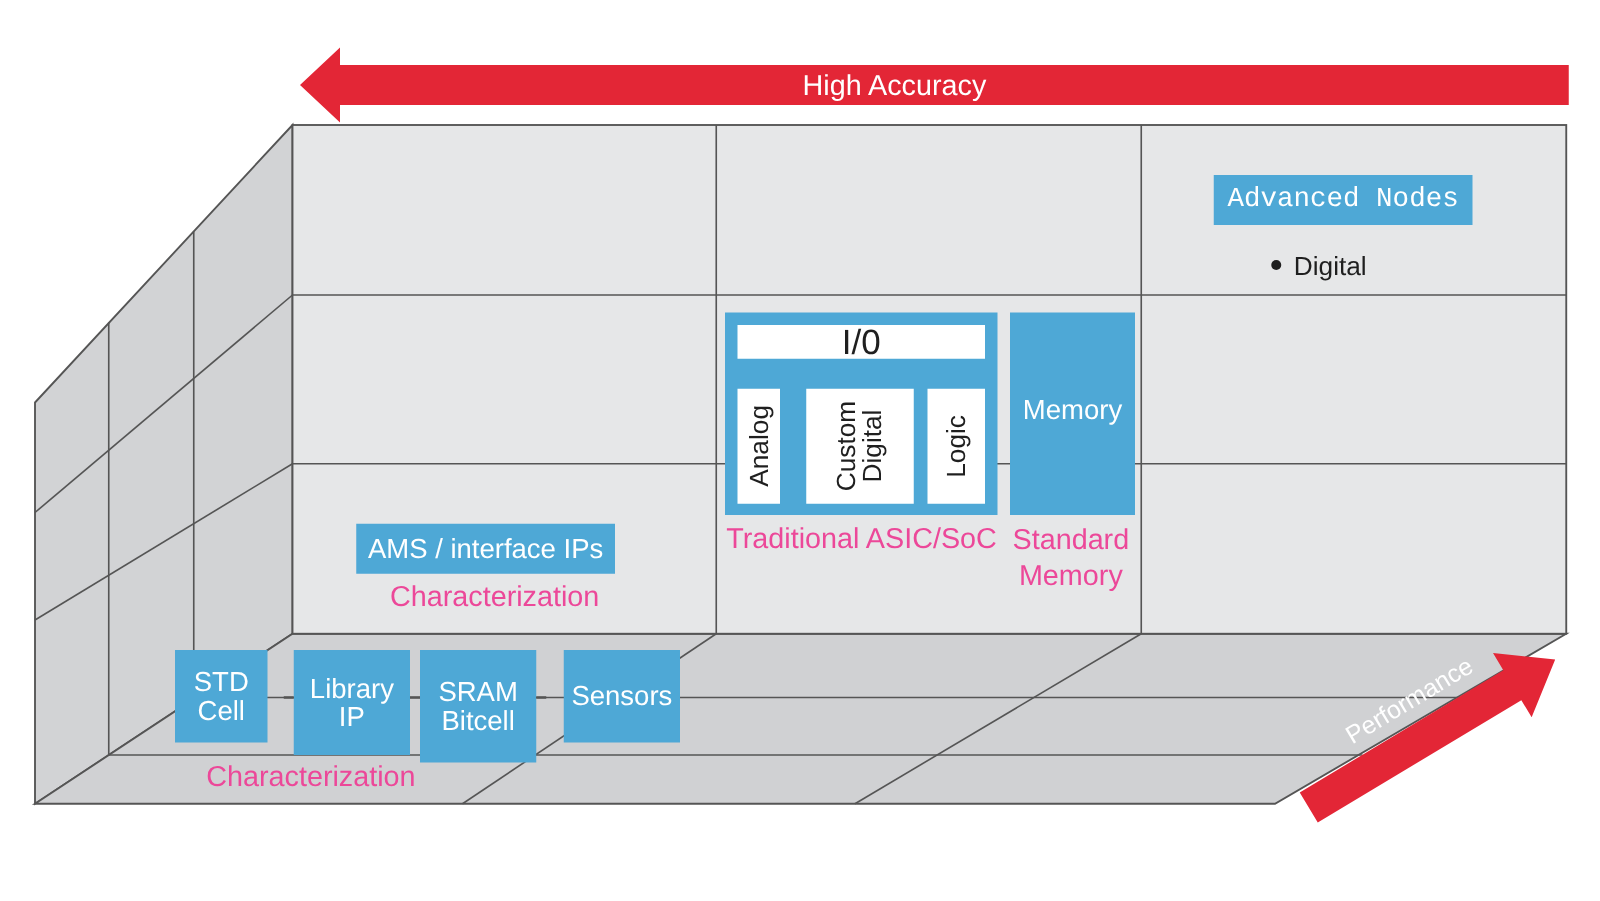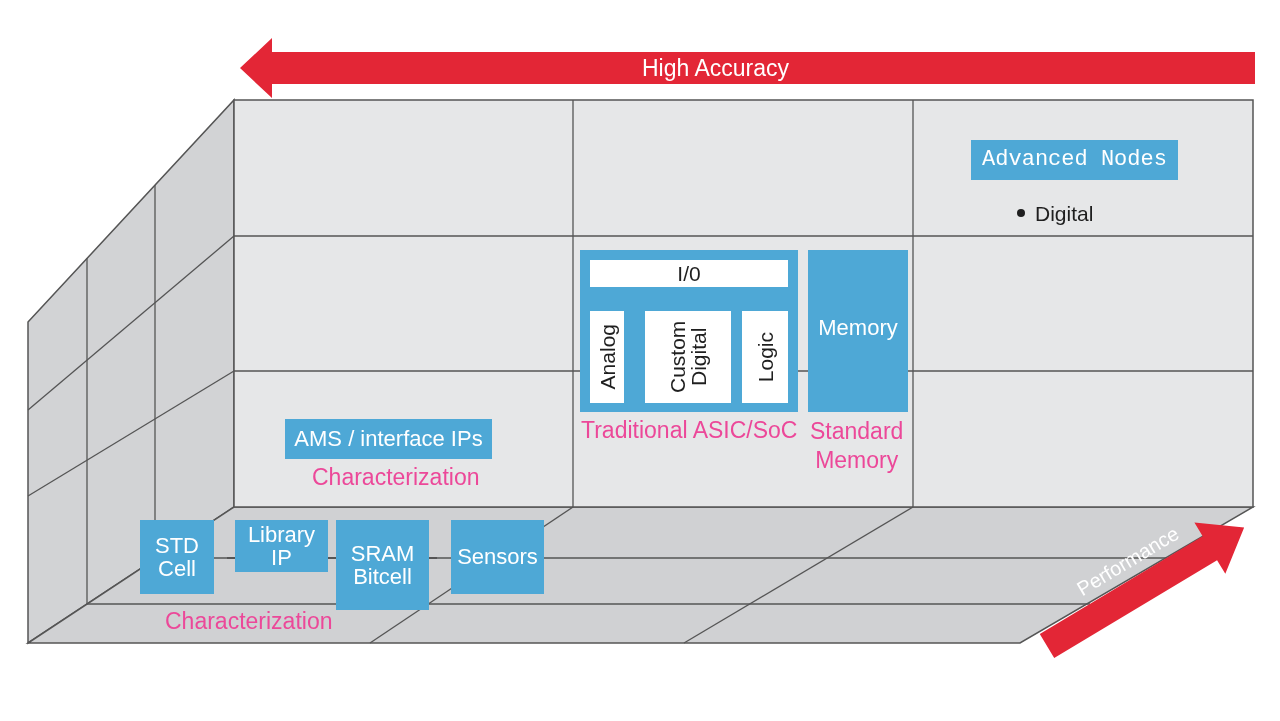--- a/index.html
+++ b/index.html
@@ -55,21 +55,21 @@
 
 <div class="arrow-text" style="left:642px; top:55px; font-size:23px;">High Accuracy</div>
 
 <div class="arrow-text" style="left:1073px; top:581px; font-size:20px; transform: rotate(-31deg); transform-origin: left top;">Performance</div>
 
 <div>
   <div class="blue" style="left:140px; top:520px; width:74px; height:74px; font-size:22px; flex-direction:column;">
     <span>STD</span>
     <span>Cell</span>
   </div>
-  <div class="blue" style="left:235px; top:520px; width:93px; height:52px; font-size:22px; flex-direction:column;">
+  <div class="blue" style="left:235px; top:520px; width:93px; height:84px; font-size:22px; flex-direction:column;">
     <span>Library</span>
     <span>IP</span>
   </div>
   <div class="blue" style="left:336px; top:520px; width:93px; height:90px; font-size:22px; flex-direction:column;">
     <span>SRAM</span>
     <span>Bitcell</span>
   </div>
   <div class="blue" style="left:451px; top:520px; width:93px; height:74px; font-size:22px;">
     <span>Sensors</span>
   </div>
@@ -77,21 +77,21 @@
   <div style="position:absolute;left:227px;top:557px;width:8px;height:1.5px;background:#555;"></div>
   <div style="position:absolute;left:328px;top:557px;width:8px;height:1.5px;background:#555;"></div>
   <div style="position:absolute;left:429px;top:557px;width:8px;height:1.5px;background:#555;"></div>
 </div>
 <div class="lbl" style="left:165px; top:608px; font-size:23px;">Characterization</div>
 
 <div class="blue" style="left:285px; top:419px; width:207px; height:40px; font-size:22px;">AMS / interface IPs</div>
 <div class="lbl" style="left:312px; top:464px; font-size:23px;">Characterization</div>
 
 <div style="position:absolute; left:580px; top:250px; width:218px; height:162px; background:#4ea8d6;">
-  <div class="white" style="left:10px; top:10px; width:198px; height:27px; font-size:21px;">I/0</div>
+  <div class="white" style="left:10px; top:10px; width:198px; height:27px; font-size:28px;">I/0</div>
   <div class="white" style="left:10px; top:61px; width:34px; height:92px; font-size:21px;">
     <span class="vert">Analog</span>
   </div>
   <div class="white" style="left:65px; top:61px; width:86px; height:92px; font-size:21px;">
     <span class="vert" style="white-space:normal; width:46px; height:86px; display:flex; align-items:center; justify-content:center; text-align:center;">Custom Digital</span>
   </div>
   <div class="white" style="left:162px; top:61px; width:46px; height:92px; font-size:21px;">
     <span class="vert">Logic</span>
   </div>
 </div>

